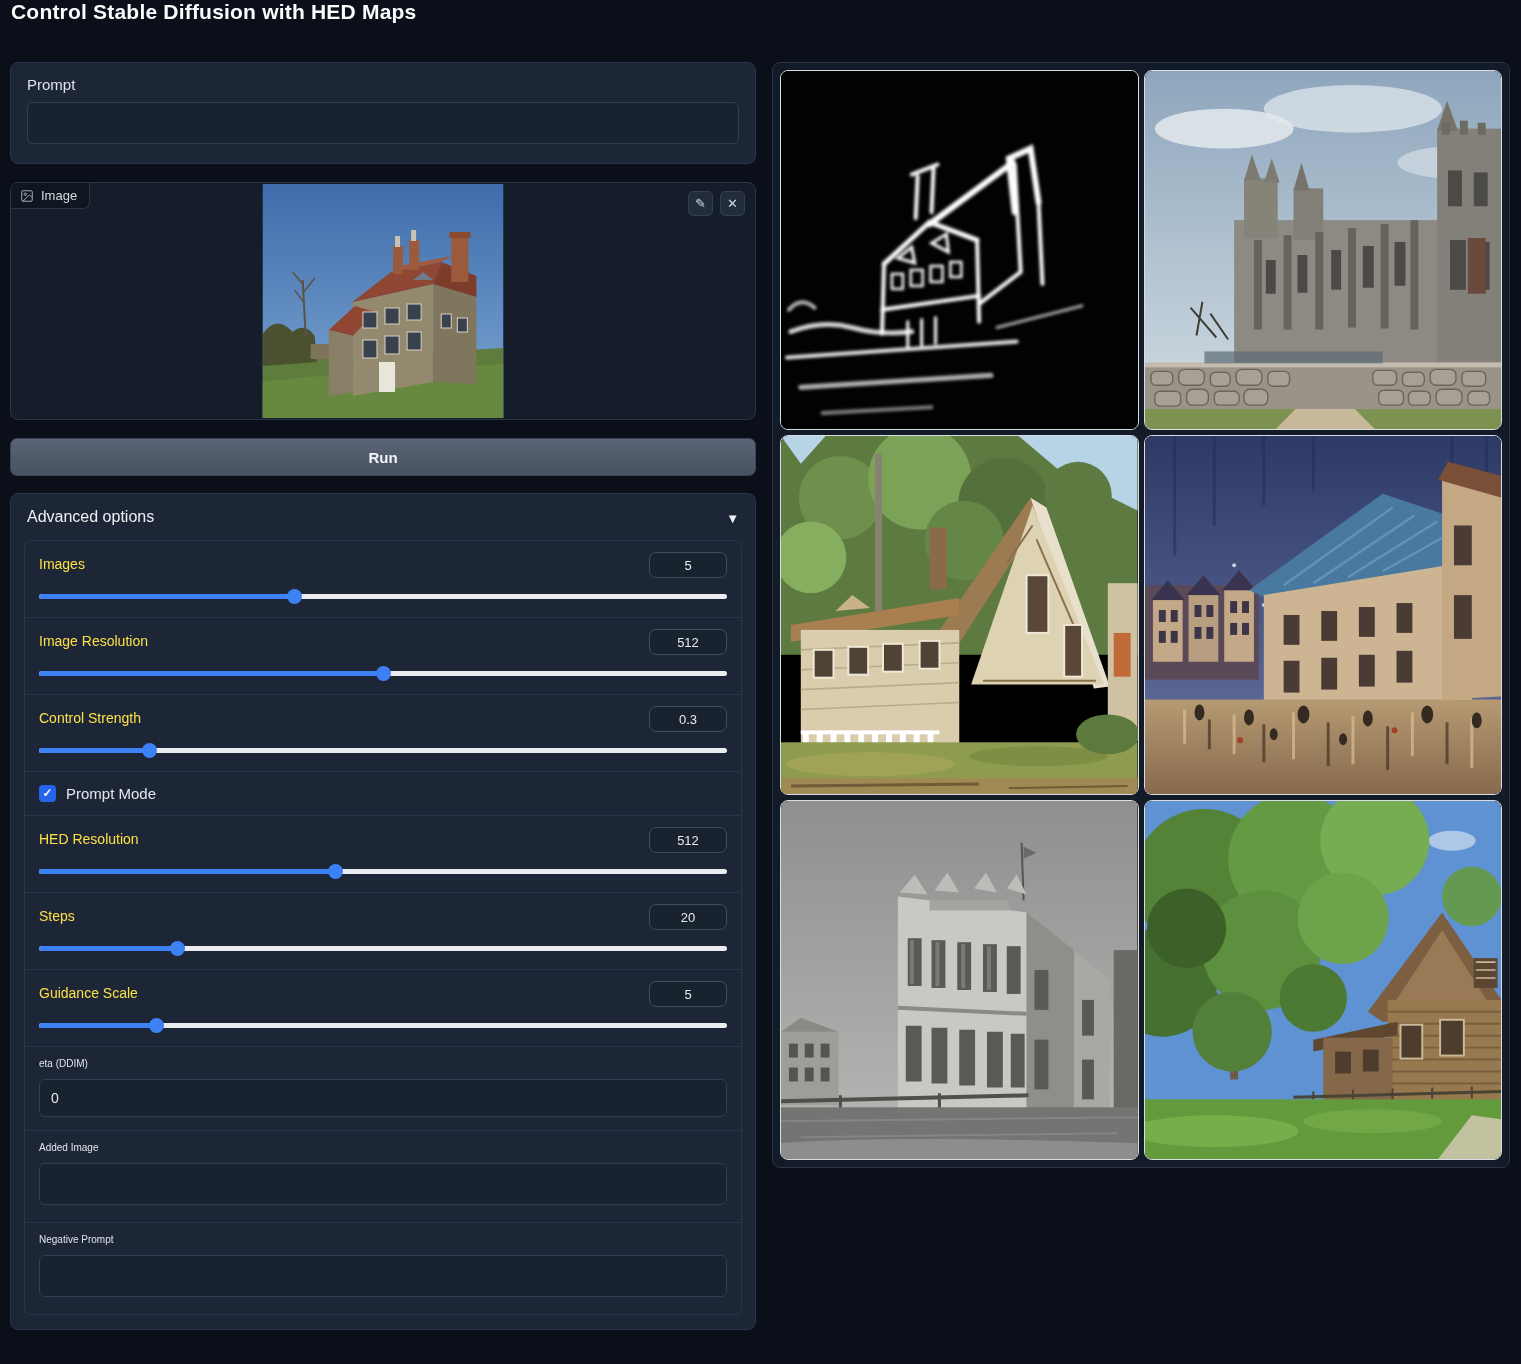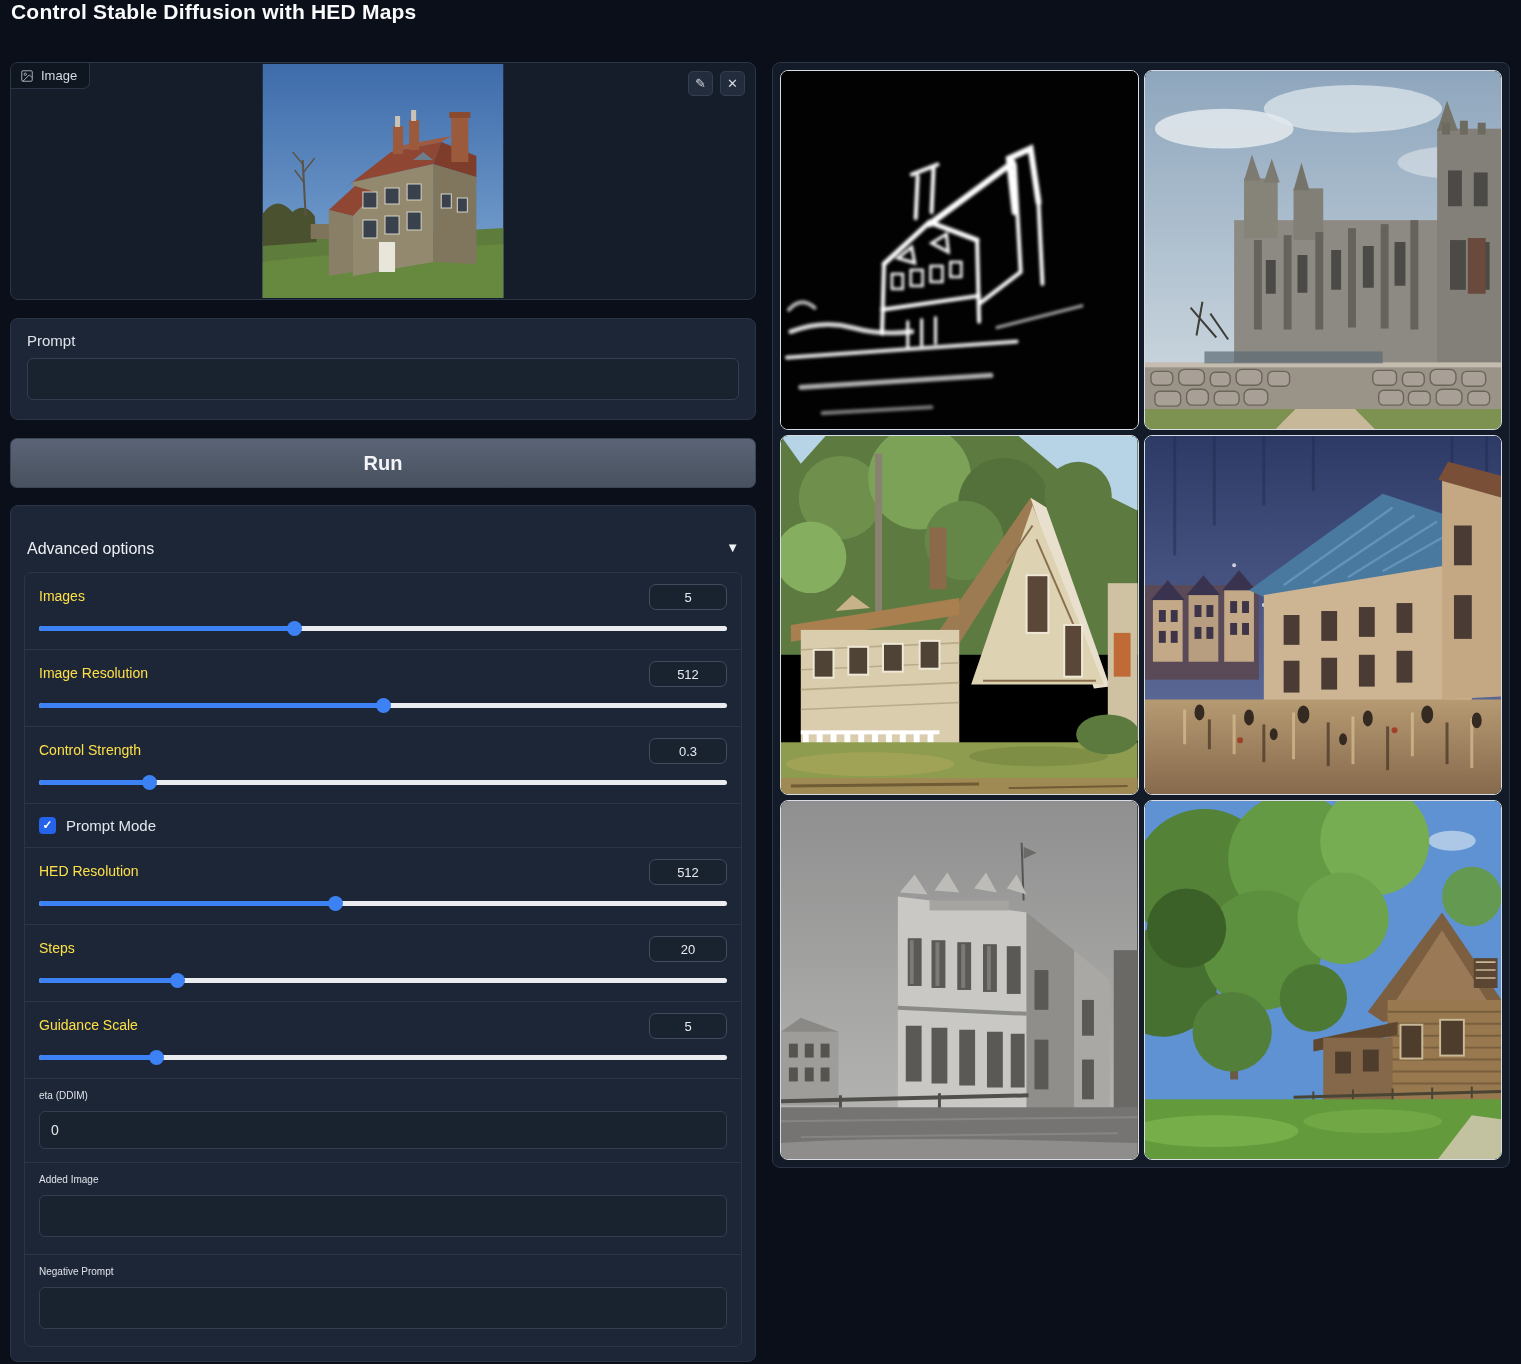--- a/index.html
+++ b/index.html
@@ -47,31 +47,31 @@
   .prompt-block { padding:13px 16px 15px; margin-bottom:18px; }
   .field-label { display:block; font-size:15px; color:#dfe3ea; margin-bottom:9px; }
   .text-input {
     width:100%; height:42px; resize:none;
     background:#19222f; border:1px solid #333e50; border-radius:6px;
     color:#e5e7eb; font-size:14px; padding:9px 11px;
     font-family:"Liberation Sans", sans-serif;
   }
   
   .run-btn {
-    display:block; width:100%; height:50px; margin-bottom:17px;
+    display:block; width:100%; height:38px; margin-bottom:17px;
     background:linear-gradient(180deg,#5a6476,#48515f);
     border:1px solid #3c4556; border-radius:7px;
-    color:#f4f5f7; font-size:20px; font-weight:700; cursor:pointer;
+    color:#f4f5f7; font-size:15px; font-weight:700; cursor:pointer;
     font-family:"Liberation Sans", sans-serif;
   }
   
   .advanced-block { padding-bottom:14px; }
   .acc-header {
-    display:flex; justify-content:space-between; align-items:flex-start;
-    padding:14px 16px 12px; cursor:pointer;margin-top:20px;
+    display:flex; justify-content:space-between; align-items:flex-end;
+    padding:14px 16px 12px; cursor:pointer;
   }
   .acc-title { font-size:16px; color:#edeff3; }
   .acc-arrow { font-size:13px; color:#eef1f4; }
   .form {
     margin:2px 13px 0; background:#1d2636;
     border:1px solid #2b3547; border-radius:7px; overflow:hidden;
   }
   .row { padding:11px 14px 13px; border-bottom:1px solid #2b3547; }
   .row:last-child { border-bottom:none; }
   .row-head { display:flex; justify-content:space-between; align-items:flex-start; margin-bottom:11px; }
@@ -107,20 +107,25 @@
     background:#000; cursor:pointer;
   }
   .thumb svg { display:block; width:100%; height:100%; }
 </style>
 </head>
 <body>
 
 <div class="page-title">Control Stable Diffusion with HED Maps</div>
 
 <div class="left-col">
+
+  <div class="block prompt-block">
+    <label class="field-label">Prompt</label>
+    <textarea class="text-input" aria-label="Prompt" style=""></textarea>
+  </div>
 
   <div class="block image-block">
     <div class="image-tab">
       <svg viewBox="0 0 24 24">
         <rect x="3" y="3" width="18" height="18" rx="2"></rect>
         <circle cx="9" cy="9" r="2"></circle>
         <path d="M21 15l-5-5L5 21"></path>
       </svg>
       <span>Image</span>
     </div>
@@ -165,25 +170,20 @@
             <rect x="144" y="148" width="14" height="18"></rect>
           <rect x="178" y="130" width="10" height="14"></rect>
             <rect x="194" y="134" width="10" height="14"></rect>
         </g>
         <rect x="116" y="178" width="16" height="30" fill="#e8e5da"></rect>
         <polygon points="150,96 160,88 170,96" fill="#6e7c8c"></polygon>
       </svg>
     </div>
   </div>
 
-  <div class="block prompt-block">
-    <label class="field-label">Prompt</label>
-    <textarea class="text-input" aria-label="Prompt" style=""></textarea>
-  </div>
-
   <button class="run-btn">Run</button>
 
   <div class="block advanced-block">
     <div class="acc-header">
       <span class="acc-title">Advanced options</span>
       <span class="acc-arrow">▼</span>
     </div>
     <div class="form">
 
       <div class="row">

